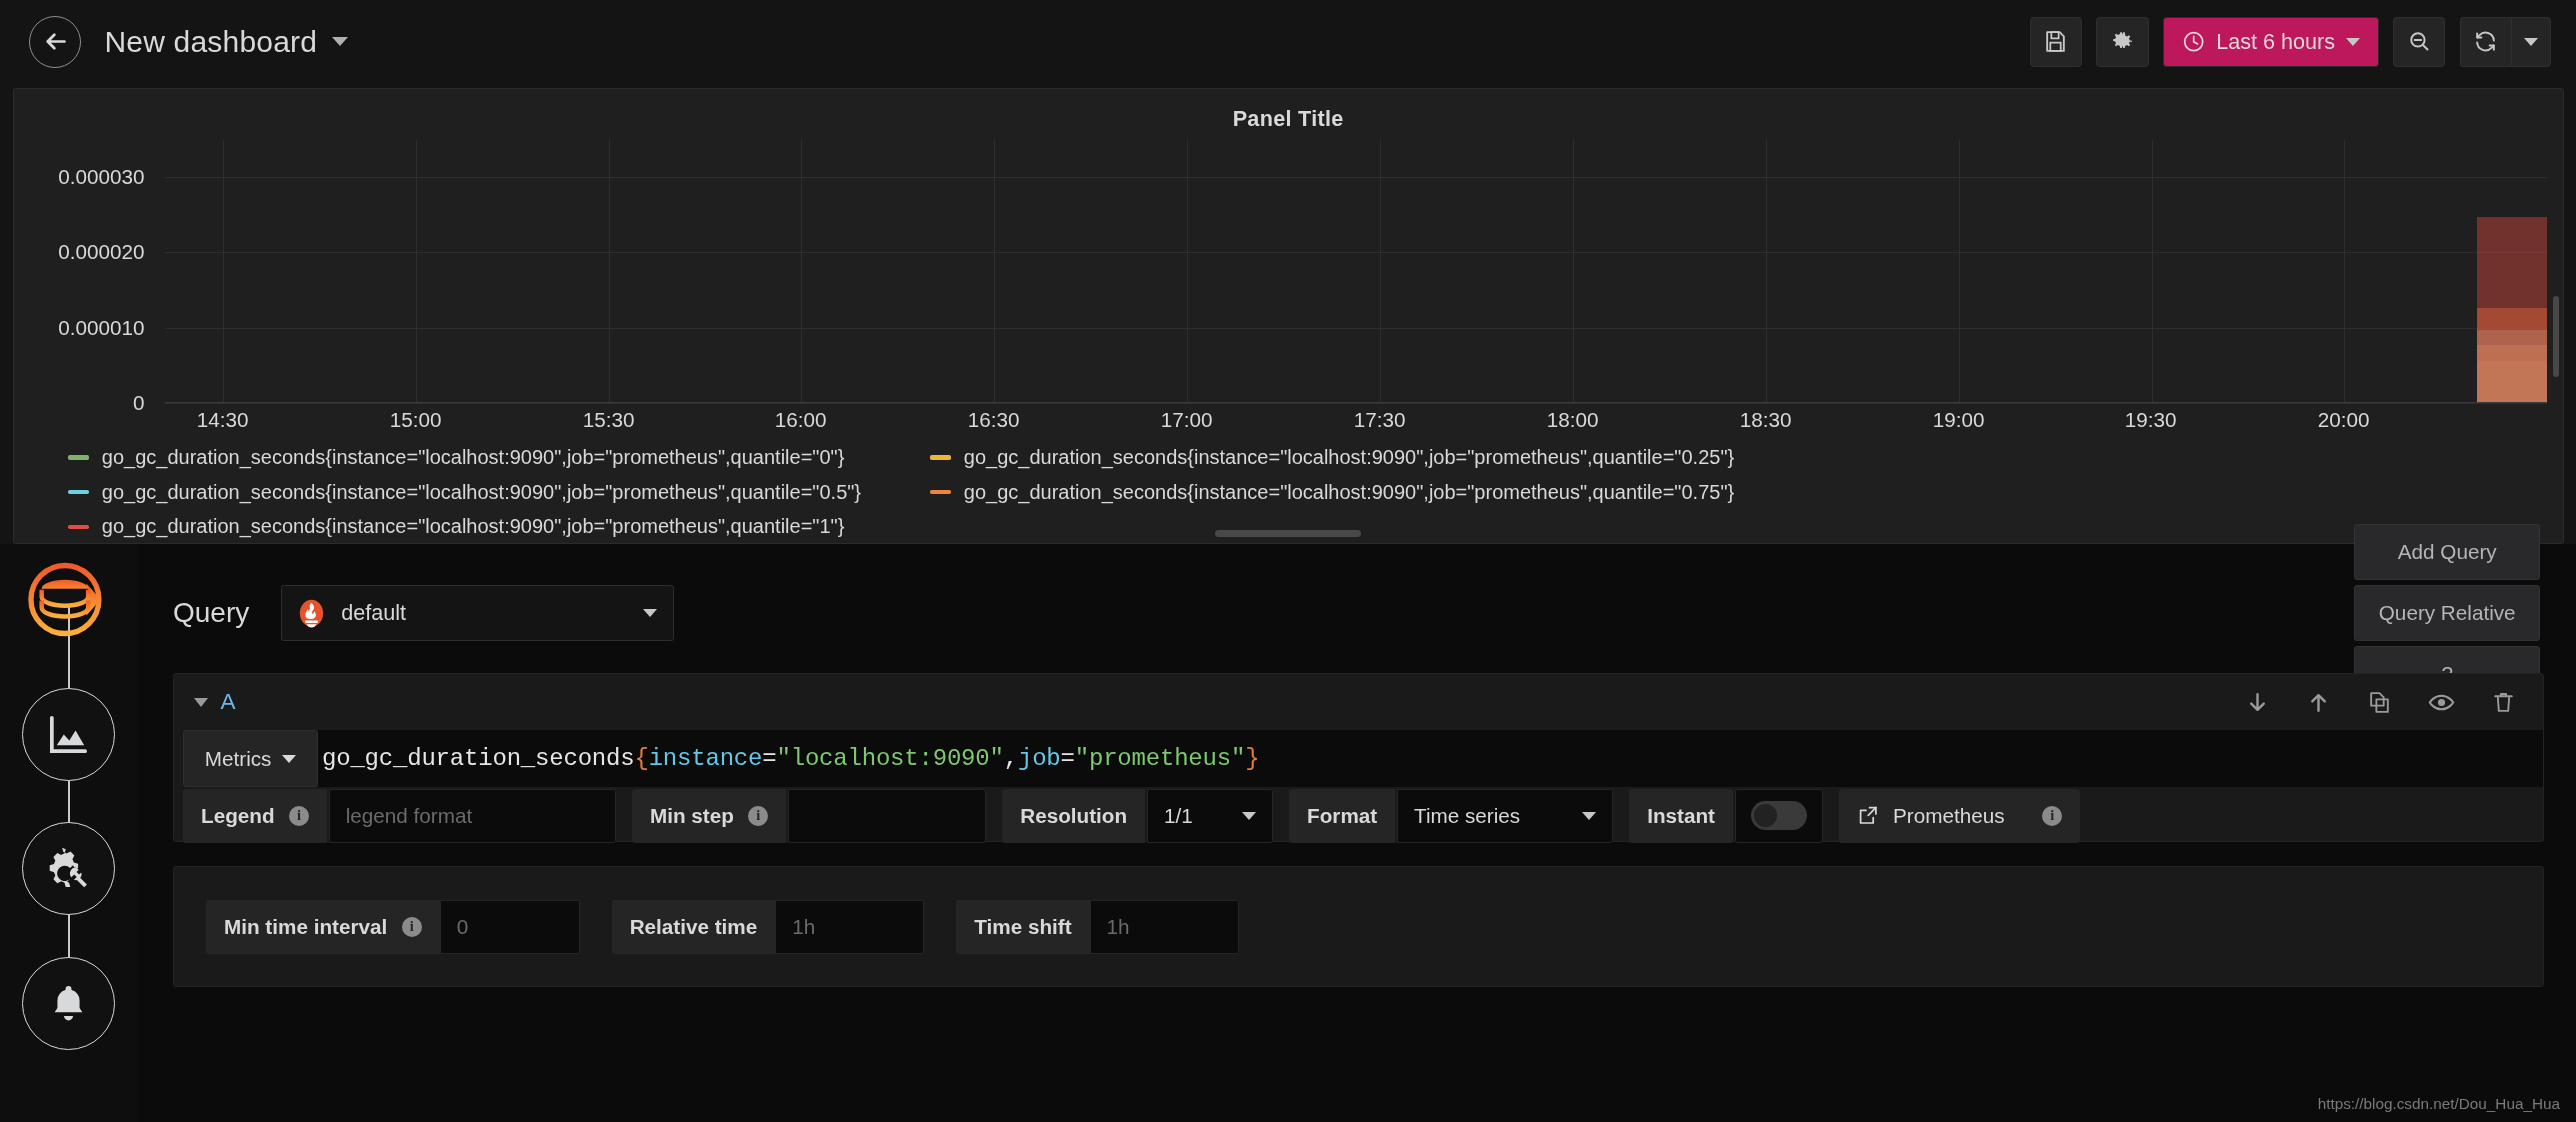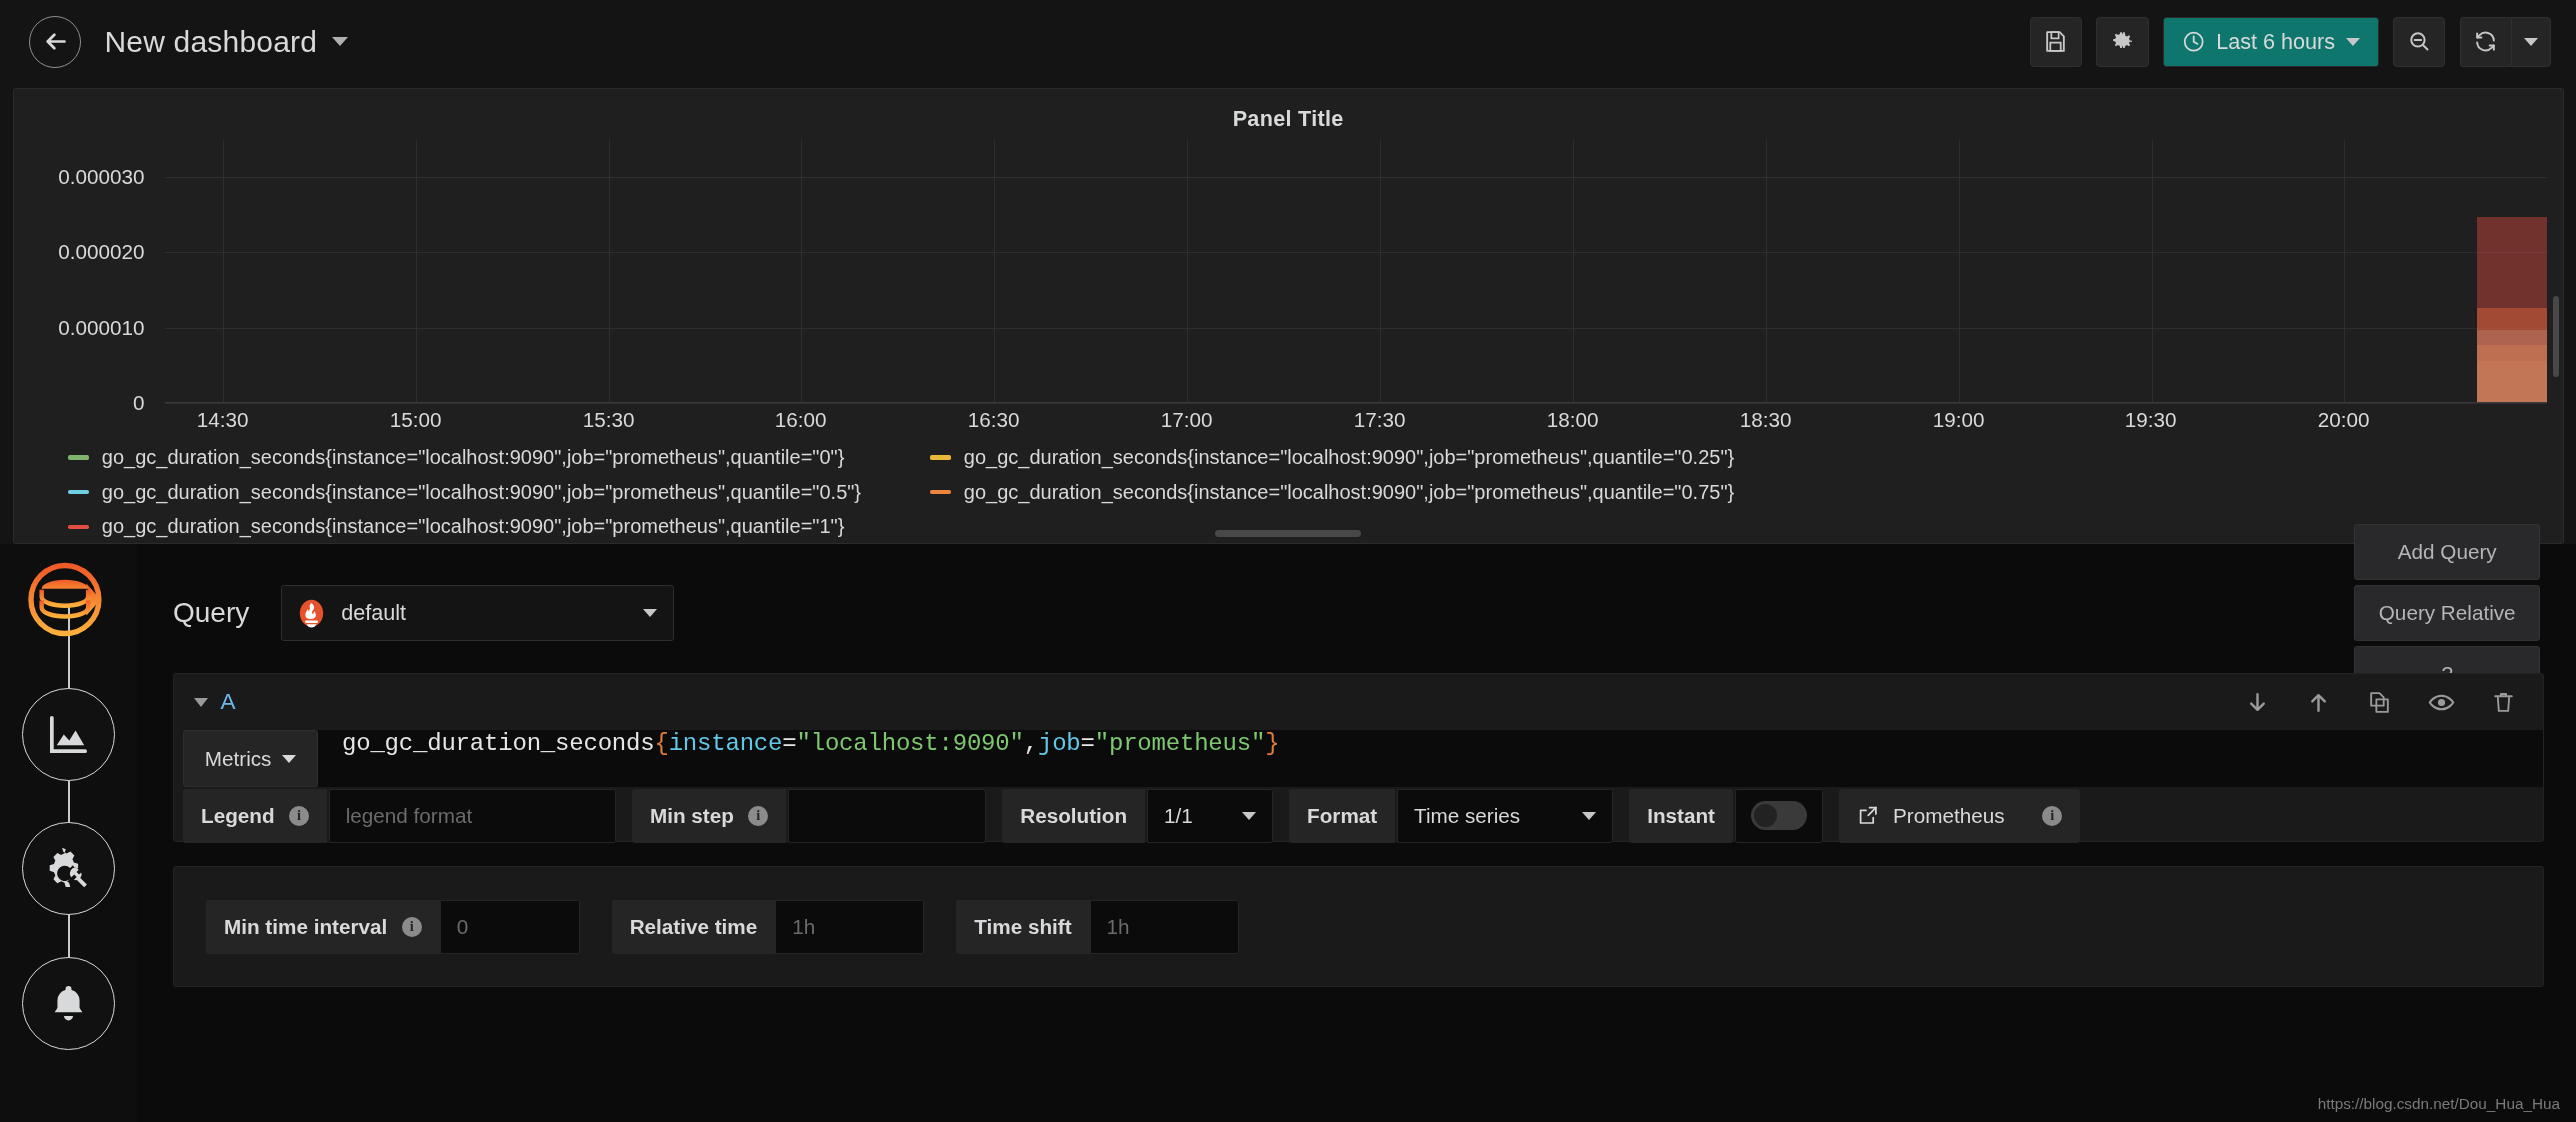--- a/index.html
+++ b/index.html
@@ -33,21 +33,21 @@
   #nav-right {
     margin-left: auto; margin-right: 25px;
     display: flex; align-items: center; gap: 14.4px;
   }
   .tool-btn {
     height: 50px; min-width: 50px; background: #252525; border: 0.9px solid #2f2f2f;
     border-radius: 3.6px; display: flex; align-items: center; justify-content: center;
     cursor: pointer; color: #c7c7c7; padding: 0 12.6px;
   }
   #time-picker {
-    height: 50px; background: #0f766e; border: 0.9px solid #2b2b2b; border-radius: 3.6px;
+    height: 50px; background: #be185d; border: 0.9px solid #2b2b2b; border-radius: 3.6px;
     display: flex; align-items: center; gap: 10.8px; padding: 0 18px; cursor: pointer;
     font-size: 21.6px; color: #d8d9da;
   }
   .refresh-group { display: flex; }
   .refresh-group .tool-btn:first-child { border-radius: 3.6px 0 0 3.6px; border-right: none; }
   .refresh-group .tool-btn:last-child { border-radius: 0 3.6px 3.6px 0; min-width: 40px; padding: 0 9px; }
   .caret-down {
     width: 0; height: 0; border-left: 7.2px solid transparent;
     border-right: 7.2px solid transparent; border-top: 8px solid #c7c7c7;
   }
@@ -157,22 +157,22 @@
   #qrow-actions { margin-left: auto; display: flex; align-items: center; gap: 36px; padding-right: 7.2px; }
   .act-icon { cursor: pointer; color: #9a9a9a; display: flex; }
 
   #expr-row { display: flex; height: 57px; align-items: stretch; }
   #metrics-btn {
     margin-left: 9px; width: 135px; background: #252525; border: 0.9px solid #2e2e30;
     border-radius: 2.7px; display: flex; align-items: center; justify-content: center;
     gap: 10.8px; font-size: 20.7px; color: #d8d9da; cursor: pointer;
   }
   #expr-field {
-    flex: 1; background: #0b0b0b; display: flex; 
-    padding-left: 24px; font-family: "Liberation Mono", monospace; font-size: 24px;
+    flex: 1; background: #0b0b0b; display: flex; align-items: center;
+    padding-left: 4px; font-family: "Liberation Mono", monospace; font-size: 24px;
     cursor: text; letter-spacing: -0.2px;
   }
   .tok-metric { color: #e6e6e6; }
   .tok-brace { color: #e07b39; }
   .tok-key { color: #63c7e8; }
   .tok-eq { color: #e6e6e6; }
   .tok-str { color: #7ec96f; }
   .tok-comma { color: #e6e6e6; }
 
   #opts-row {

